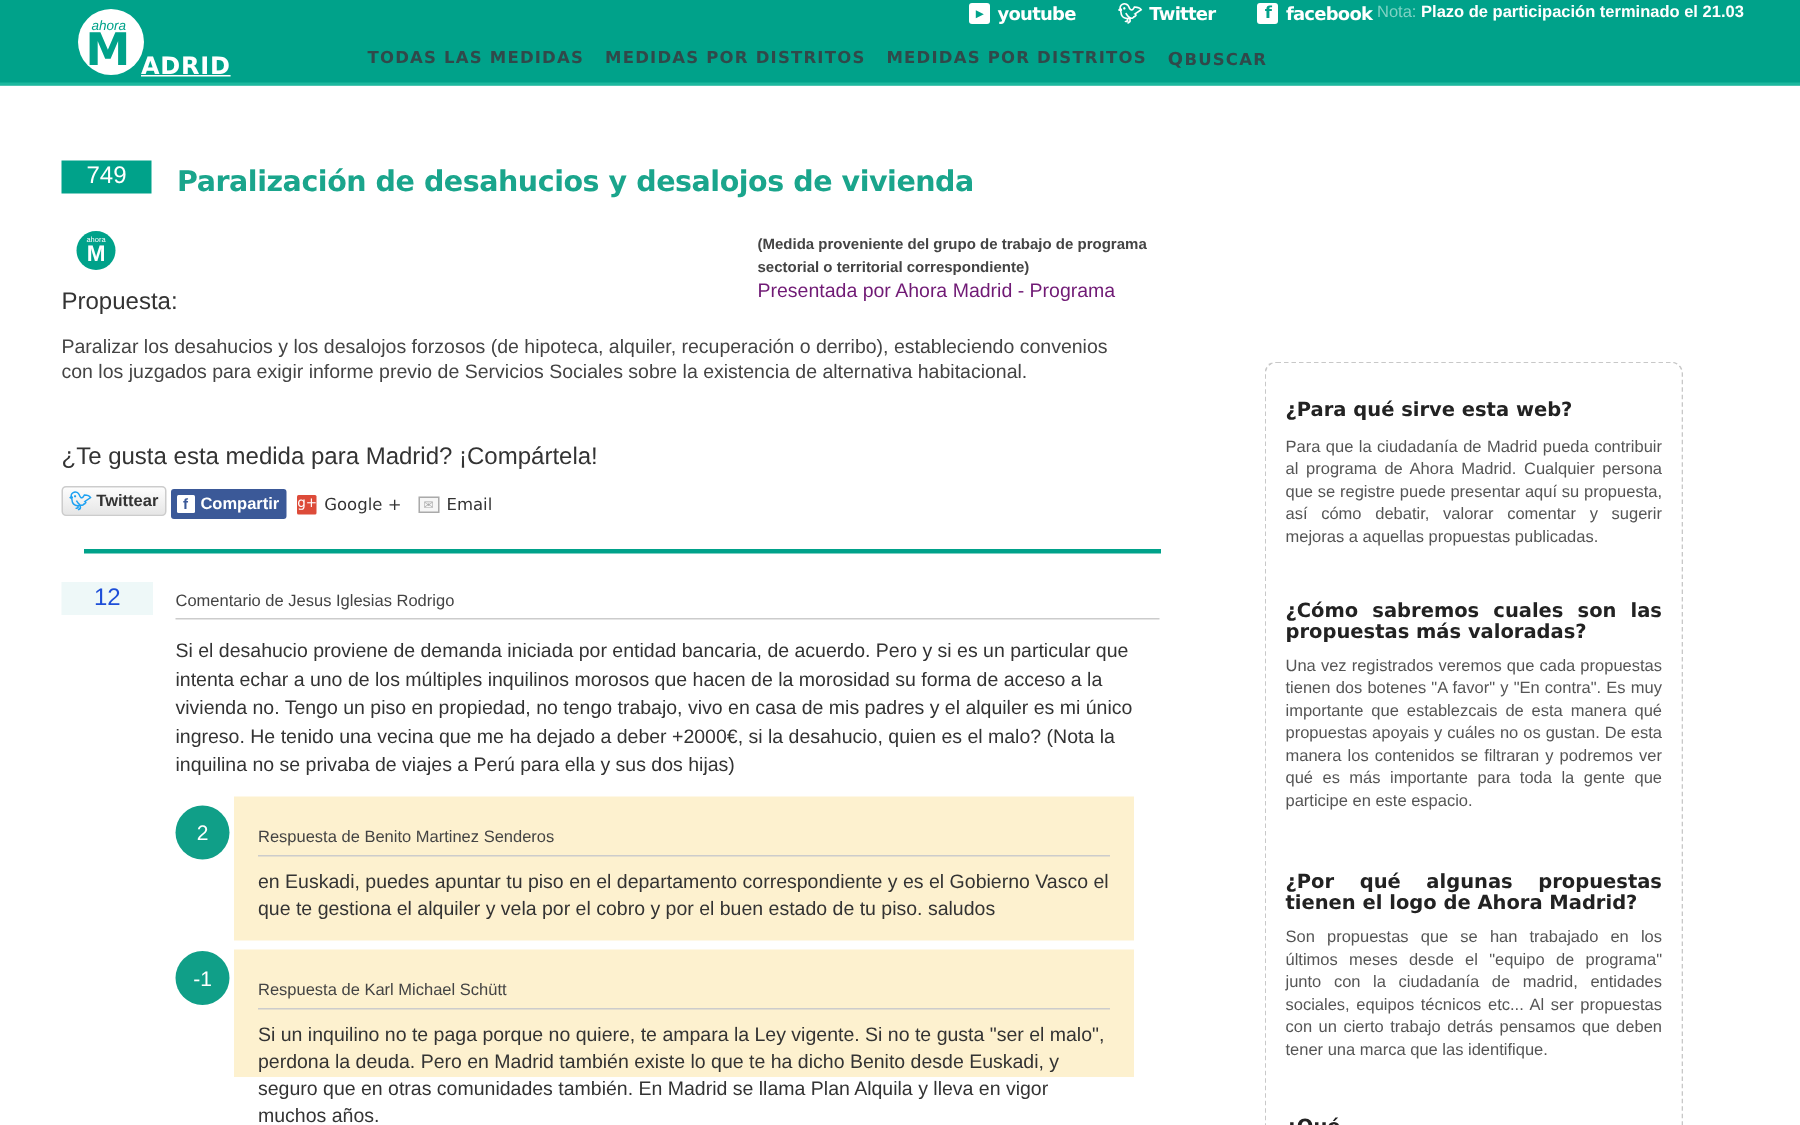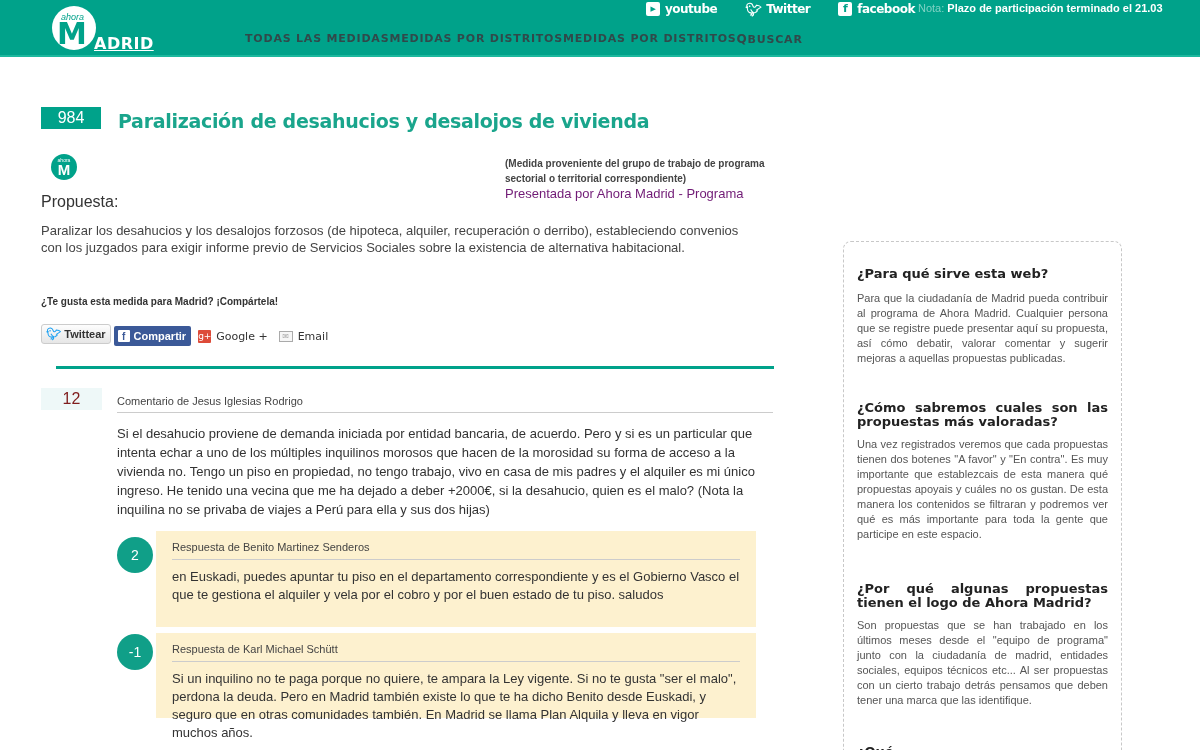--- a/index.html
+++ b/index.html
@@ -16,56 +16,56 @@
 
   .top-links { position: absolute; top: 0; left: 646px; height: 18px; display: flex; align-items: center; font-size: 13px; color: #fff; }
   .top-link { display: flex; align-items: center; gap: 5px; color: #fff; font-weight: bold; font-family: "DejaVu Sans", sans-serif; font-size: 12px; letter-spacing: -0.5px; margin-right: 28px; }
   .yt-ic { display: inline-block; width: 14px; height: 14px; background: #fff; border-radius: 2px; color: #00a28a; font-size: 7px; line-height: 14px; text-align: center; }
   .fb-ic { display: inline-block; width: 14px; height: 14px; background: #fff; border-radius: 2px; color: #00a28a; font-size: 11px; font-weight: bold; line-height: 14px; text-align: center; }
   .tw-ic { color: #fff; font-size: 13px; }
   .nota { position: absolute; left: 918px; top: 2px; font-size: 11px; white-space: nowrap; }
   .nota-label { color: #7fd2c4; }
   .nota-text { color: #fff; font-weight: bold; }
 
-  .main-nav { position: absolute; left: 245px; top: 32px; display: flex; }
+  .main-nav { position: absolute; left: 245px; top: 32px; display: flex; gap: 14px; }
   .nav-item { font-family: "DejaVu Sans", sans-serif; font-weight: bold; font-size: 11px; color: #30494a; letter-spacing: 0.8px; white-space: nowrap; }
   .nav-item .q { font-size: 12px; }
 
   
   .num-badge { position: absolute; left: 41px; top: 107px; width: 60px; height: 22px; background: #00a28a; color: #fff; font-size: 16px; text-align: center; line-height: 22px; }
   .title { position: absolute; left: 118px; top: 110px; font-family: "DejaVu Sans", sans-serif; font-weight: bold; font-size: 19px; color: #1aa58c; letter-spacing: -0.3px; }
   .mini-logo { position: absolute; left: 51px; top: 154px; width: 26px; height: 26px; border-radius: 50%; background: #00a28a; color: #fff; text-align: center; }
   .mini-logo .ml-a { position: absolute; left: 0; right: 0; top: 3px; font-size: 5px; }
   .mini-logo .ml-m { position: absolute; left: 0; right: 0; top: 8px; font-size: 15px; font-weight: bold; line-height: 16px; }
   .presented { position: absolute; left: 505px; top: 138px; font-size: 13px; color: #701a75; margin-top: 48px; }
   .presented-sub { position: absolute; left: 505px; top: 156px; width: 260px; font-size: 10px; font-weight: bold; color: #444; line-height: 15px; }
 
   .prop-label { position: absolute; left: 41px; top: 193px; font-size: 16px; color: #333; }
   .prop-text { position: absolute; left: 41px; top: 222px; width: 700px; font-size: 13px; line-height: 17px; color: #444; }
 
-  .share-q { position: absolute; left: 41px; top: 296px; font-size: 10px; font-weight: bold; color: #333; }
+  .share-q { position: absolute; left: 41px; top: 296px; font-size: 16px; font-weight: normal; color: #333; }
   .share-row { position: absolute; left: 41px; top: 322px; display: flex; align-items: center; }
   .btn-tw { display: flex; align-items: center; gap: 3px; height: 20px; padding: 0 4px; border: 1px solid #ccc; border-radius: 3px; background: linear-gradient(#fdfdfd,#e6e6e6); font-size: 11px; font-weight: bold; color: #333; }
   .btn-tw .b { color: #1da1f2; font-size: 12px; }
   .btn-fb { display: flex; align-items: center; gap: 4px; height: 20px; margin-left: 3px; padding: 0 5px 0 4px; background: #3b5998; border-radius: 2px; color: #fff; font-size: 11px; font-weight: bold; margin-top: 4px; }
   .btn-fb .f { display: inline-block; width: 12px; height: 12px; background: #fff; color: #3b5998; font-size: 10px; line-height: 13px; text-align: center; border-radius: 1px; }
   .btn-g { display: flex; align-items: center; gap: 5px; margin-left: 7px; font-size: 11px; color: #333; font-family: "DejaVu Sans", sans-serif; margin-top: 4px; }
   .btn-g .g { display: inline-block; width: 13px; height: 13px; background: #dd4b39; color: #fff; font-size: 9px; line-height: 13px; text-align: center; border-radius: 1px; }
   .btn-mail { display: flex; align-items: center; gap: 5px; margin-left: 11px; font-size: 11px; color: #333; font-family: "DejaVu Sans", sans-serif; margin-top: 4px; }
   .btn-mail .m { display: inline-block; width: 14px; height: 11px; border: 1px solid #aaa; background: #f6f6f6; font-size: 8px; line-height: 9px; text-align: center; color: #aaa; }
 
   .divider { position: absolute; left: 56px; top: 366px; width: 718px; height: 3px; background: #00a28a; }
 
   
-  .c-score { position: absolute; left: 41px; top: 388px; width: 61px; height: 22px; background: #eef8f8; color: #7f1d1d; font-size: 16px; text-align: center; line-height: 22px; }
+  .c-score { position: absolute; left: 41px; top: 388px; width: 61px; height: 22px; background: #eef8f8; color: #1d4ed8; font-size: 16px; text-align: center; line-height: 22px; }
   .c-author { position: absolute; left: 117px; top: 395px; font-size: 11px; color: #444; }
   .c-rule { position: absolute; left: 117px; top: 412px; width: 656px; height: 1px; background: #ccc; }
   .c-text { position: absolute; left: 117px; top: 424px; width: 660px; font-size: 13px; line-height: 19px; color: #333; }
 
-  .reply { position: absolute; left: 156px; width: 600px; background: #fdf1cf; padding: 10px 16px 0 16px; }
+  .reply { position: absolute; left: 156px; width: 600px; background: #fdf1cf; padding: 21px 16px 0 16px; }
   .reply-author { font-size: 11px; color: #444; height: 14px; }
   .reply-rule { height: 1px; background: #ccc; margin-top: 4px; }
   .reply-text { font-size: 13px; line-height: 18px; color: #333; margin-top: 8px; }
   .reply-score { position: absolute; width: 36px; height: 36px; border-radius: 50%; background: #109f88; color: #fff; font-size: 14px; text-align: center; line-height: 36px; }
 
   
   .sidebar { position: absolute; left: 843px; top: 241px; width: 279px; height: 530px; border: 1px dashed #c8c8c8; border-radius: 8px; padding: 0 13px; }
   .sb-h { font-family: "DejaVu Sans", sans-serif; font-weight: bold; font-size: 13px; color: #222; line-height: 14px; text-align: justify; text-align-last: left; }
   .sb-p { font-size: 11px; line-height: 15px; color: #555; text-align: justify; margin-top: 8px; }
   .sb-sec { position: absolute; left: 13px; right: 13px; }
@@ -101,21 +101,21 @@
   </div>
 
   <nav class="main-nav">
     <a class="nav-item">TODAS LAS MEDIDAS</a>
     <a class="nav-item">MEDIDAS POR DISTRITOS</a>
     <a class="nav-item">MEDIDAS POR DISTRITOS</a>
     <a class="nav-item"><span class="q">Q</span><span>BUSCAR</span></a>
   </nav>
 </div>
 
-<div class="num-badge">984</div>
+<div class="num-badge">749</div>
 <h1 class="title">Paralización de desahucios y desalojos de vivienda</h1>
 <div class="mini-logo">
   <span class="ml-a">ahora</span>
   <span class="ml-m">M</span>
 </div>
 <div class="presented">Presentada por Ahora Madrid - Programa</div>
 <div class="presented-sub">(Medida proveniente del grupo de trabajo de programa sectorial o territorial correspondiente)</div>
 
 <div class="prop-label">Propuesta:</div>
 <p class="prop-text">Paralizar los desahucios y los desalojos forzosos (de hipoteca, alquiler, recuperación o derribo), estableciendo convenios con los juzgados para exigir informe previo de Servicios Sociales sobre la existencia de alternativa habitacional.</p>

